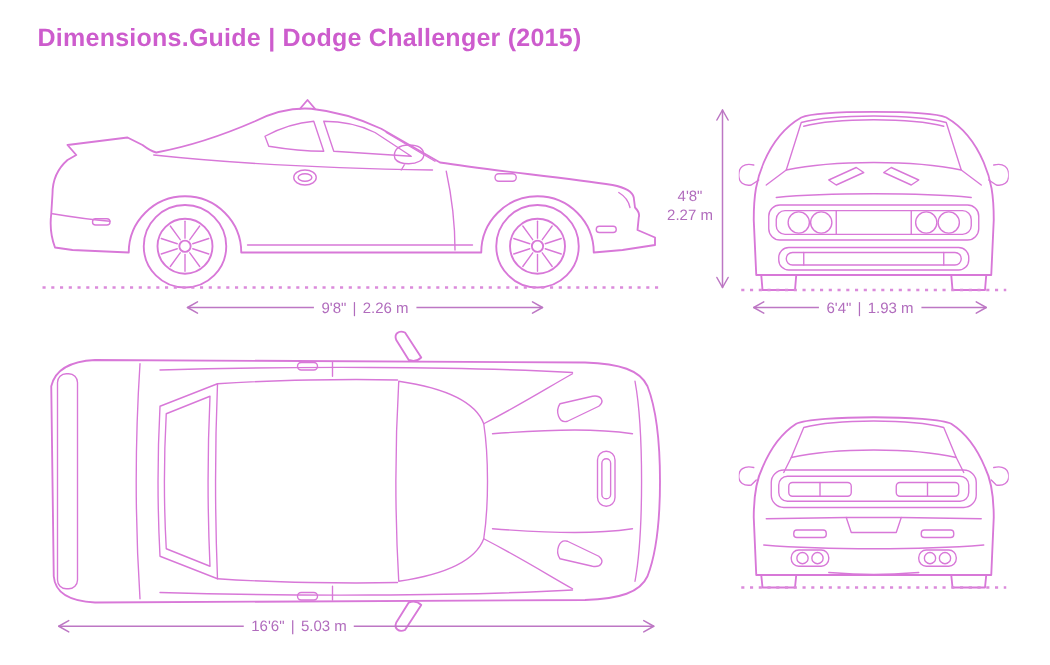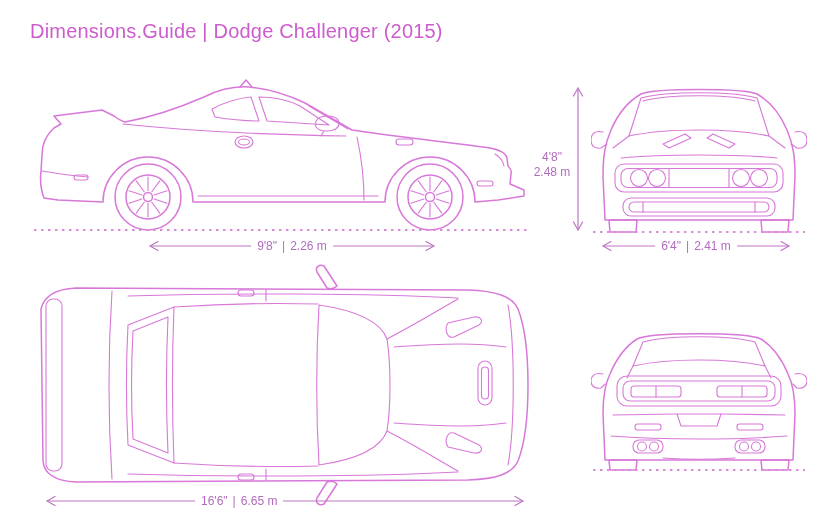--- a/index.html
+++ b/index.html
@@ -3,21 +3,21 @@
 <meta charset="utf-8">
 <style>
   html,body{margin:0;padding:0;background:#fff;}
   .stage{
     position:relative;width:840px;height:532px;background:#ffffff;overflow:hidden;
     font-family:"Liberation Sans", sans-serif;
   }
   .abs{position:absolute;}
   .title{
     position:absolute;left:30px;top:20px;margin:0;
-    font-size:20px;font-weight:400;letter-spacing:.2px;color:#cd5ccd;
+    font-size:20px;font-weight:700;letter-spacing:.2px;color:#cd5ccd;
   }
   svg{display:block;}
   .draw{fill:none;stroke:#d878d8;stroke-width:1.5;stroke-linecap:round;stroke-linejoin:round;}
   .draw-thin{fill:none;stroke:#d878d8;stroke-width:1.1;stroke-linecap:round;stroke-linejoin:round;}
   .ground{fill:none;stroke:#db8bdb;stroke-width:2;stroke-dasharray:2.5 4.5;stroke-linecap:butt;}
   .dimline{fill:none;stroke:#bd77c4;stroke-width:1.2;stroke-linecap:round;stroke-linejoin:round;}
   .dim{position:absolute;}
   .dim-label{
     position:absolute;top:50%;left:50%;transform:translate(-50%,-50%);
     background:#ffffff;padding:0 6px;white-space:nowrap;
@@ -216,46 +216,46 @@
 
   <svg class="abs" style="left:572px;top:86px;" width="12" height="146" viewBox="0 0 12 146">
     <g class="dimline">
       <line x1="6" y1="2" x2="6" y2="144"></line>
       <polyline points="1.5,10 6,2 10.5,10"></polyline>
       <polyline points="1.5,136 6,144 10.5,136"></polyline>
     </g>
   </svg>
   <div class="vdim-label">
     <div>4'8"</div>
-    <div>2.48 m</div>
+    <div>2.27 m</div>
   </div>
 
   <div class="dim" style="left:601px;top:240px;width:190px;height:12px;">
     <svg width="190" height="12" viewBox="0 0 190 12">
       <g class="dimline">
         <line x1="2" y1="6" x2="188" y2="6"></line>
         <polyline points="10,1.5 2,6 10,10.5"></polyline>
         <polyline points="180,1.5 188,6 180,10.5"></polyline>
       </g>
     </svg>
     <div class="dim-label">
       <span>6'4"</span>
       <span>|</span>
-      <span>2.41 m</span>
+      <span>1.93 m</span>
     </div>
   </div>
 
   <div class="dim" style="left:45px;top:495px;width:480px;height:12px;">
     <svg width="480" height="12" viewBox="0 0 480 12">
       <g class="dimline">
         <line x1="2" y1="6" x2="478" y2="6"></line>
         <polyline points="10,1.5 2,6 10,10.5"></polyline>
         <polyline points="470,1.5 478,6 470,10.5"></polyline>
       </g>
     </svg>
     <div class="dim-label fixedpos">
       <span>16'6"</span>
       <span>|</span>
-      <span>6.65 m</span>
+      <span>5.03 m</span>
     </div>
   </div>
 
 </div>
 
 </body></html>

